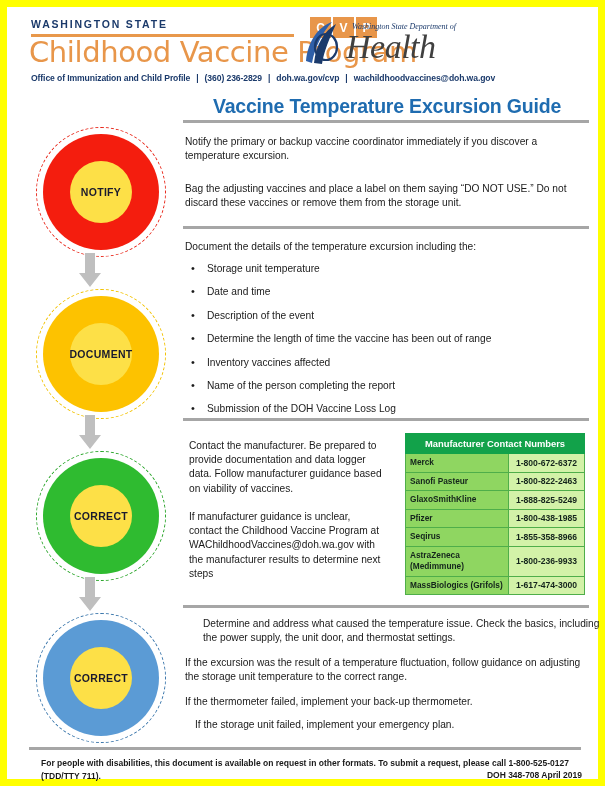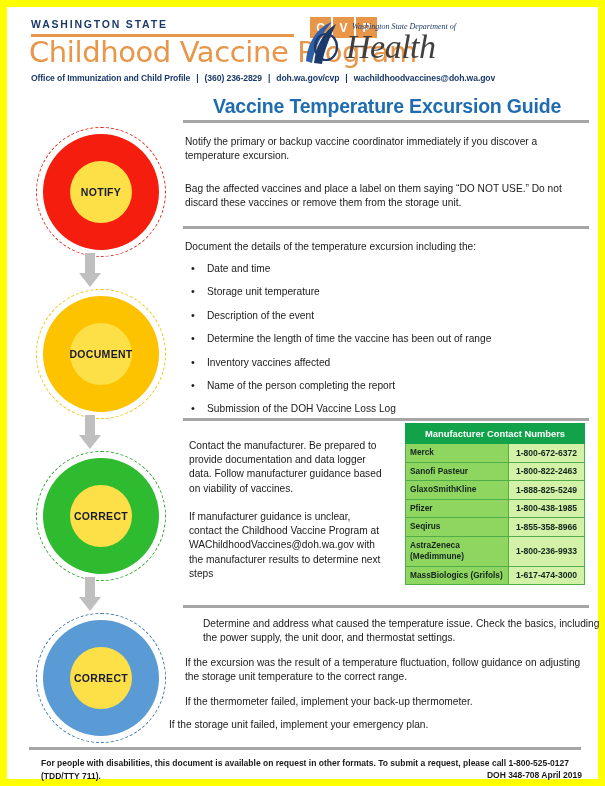--- a/index.html
+++ b/index.html
@@ -222,21 +222,21 @@
     content: "\2022";
     position: absolute;
     left: 6px; top: -1px;
     font-size: 11px;
     color: #1a1a1a;
   }
 
   
   .mfr-table {
     position: absolute;
-    left: 398px; top: 416px;
+    left: 398px; top: 426px;
     width: 180px;
     border-collapse: collapse;
     border: 1px solid #2f8f3f;
   }
   .mfr-table th {
     background: #12a24a;
     color: #ffffff;
     font-size: 9.4px;
     font-weight: bold;
     text-align: center;
@@ -364,29 +364,29 @@
     <div class="step" style="left:11px; top:486px;">
       <div class="step-ring" style="background:#5b9bd5;"></div>
       <div class="step-dash" style="border-color:#3a76ab;"></div>
       <div class="step-hole">
         <span class="step-label">CORRECT</span>
       </div>
     </div>
   </div>
 
   <div class="body-text" style="left:178px; top:128px; width:398px;">Notify the primary or backup vaccine coordinator immediately if you discover a temperature excursion.</div>
-  <div class="body-text" style="left:178px; top:175px; width:398px;">Bag the affected vaccines and place a label on them saying “DO NOT USE.” Do not discard these vaccines or remove them from the storage unit.</div>
+  <div class="body-text" style="left:178px; top:175px; width:398px;">Bag the adjusting vaccines and place a label on them saying “DO NOT USE.” Do not discard these vaccines or remove them from the storage unit.</div>
 
   <div class="sec-rule" style="top:219px;"></div>
 
   <div class="body-text" style="left:178px; top:233px; width:398px;">Document the details of the temperature excursion including the:</div>
 
   <ul class="bullets" style="left:178px; top:255px; width:398px;">
+    <li>Storage unit temperature</li>
     <li>Date and time</li>
-    <li>Storage unit temperature</li>
     <li>Description of the event</li>
     <li>Determine the length of time the vaccine has been out of range</li>
     <li>Inventory vaccines affected</li>
     <li>Name of the person completing the report</li>
     <li>Submission of the DOH Vaccine Loss Log</li>
   </ul>
 
   <div class="sec-rule" style="top:411px;"></div>
 
   <div class="body-text" style="left:182px; top:432px; width:196px;">Contact the manufacturer. Be prepared to provide documentation and data logger data. Follow manufacturer guidance based on viability of vaccines.</div>
@@ -428,19 +428,19 @@
         <td class="num">1-617-474-3000</td>
       </tr>
     </tbody>
   </table>
 
   <div class="sec-rule" style="top:598px;"></div>
 
   <div class="body-text" style="left:196px; top:610px; width:398px;">Determine and address what caused the temperature issue. Check the basics, including the power supply, the unit door, and thermostat settings.</div>
   <div class="body-text" style="left:178px; top:649px; width:398px;">If the excursion was the result of a temperature fluctuation, follow guidance on adjusting the storage unit temperature to the correct range.</div>
   <div class="body-text" style="left:178px; top:688px; width:398px;">If the thermometer failed, implement your back-up thermometer.</div>
-  <div class="body-text" style="left:162px; top:711px; width:398px;">If the storage unit failed, implement your emergency plan.</div>
+  <div class="body-text" style="left:188px; top:711px; width:398px;">If the storage unit failed, implement your emergency plan.</div>
 
   <div class="footer-rule"></div>
   <div class="footer-text">For people with disabilities, this document is available on request in other formats. To submit a request, please call 1-800-525-0127 (TDD/TTY 711).</div>
   <div class="footer-doh">DOH 348-708 April 2019</div>
 
 </div>
 
 </body></html>

